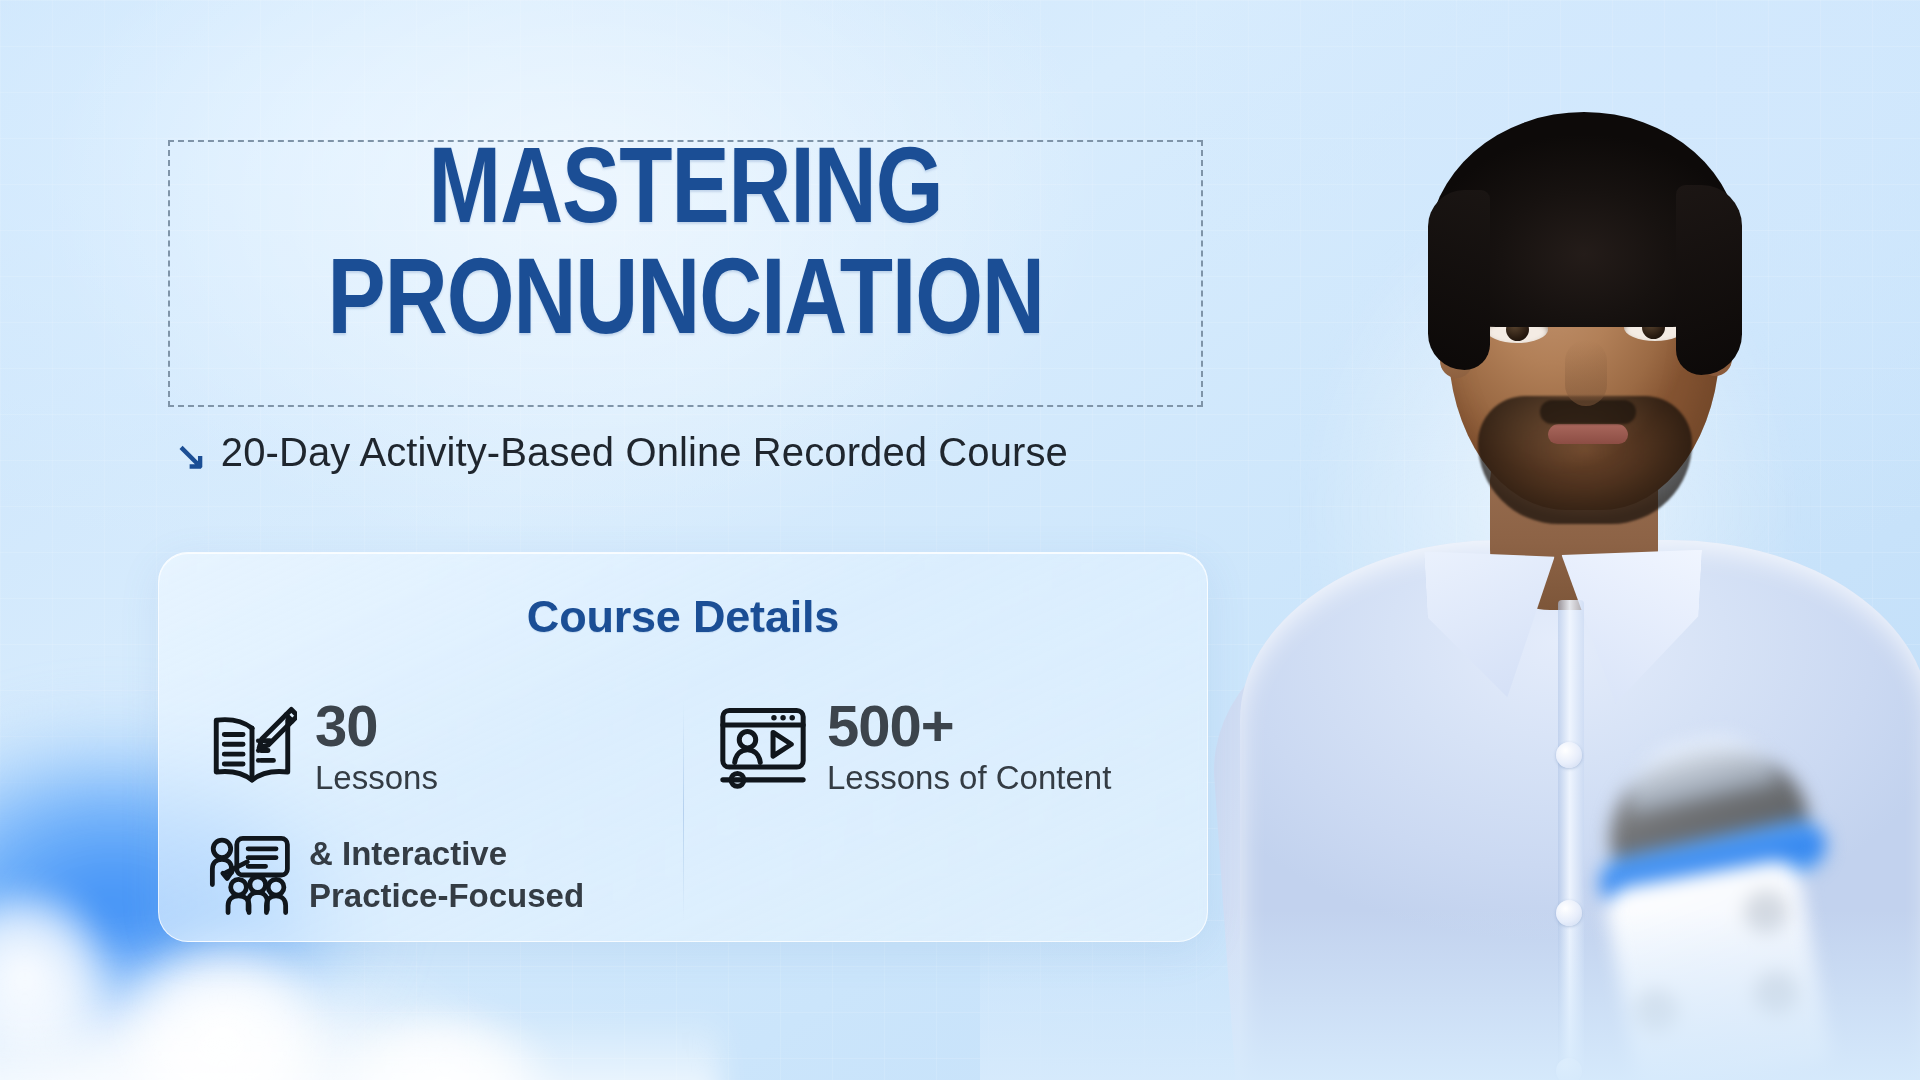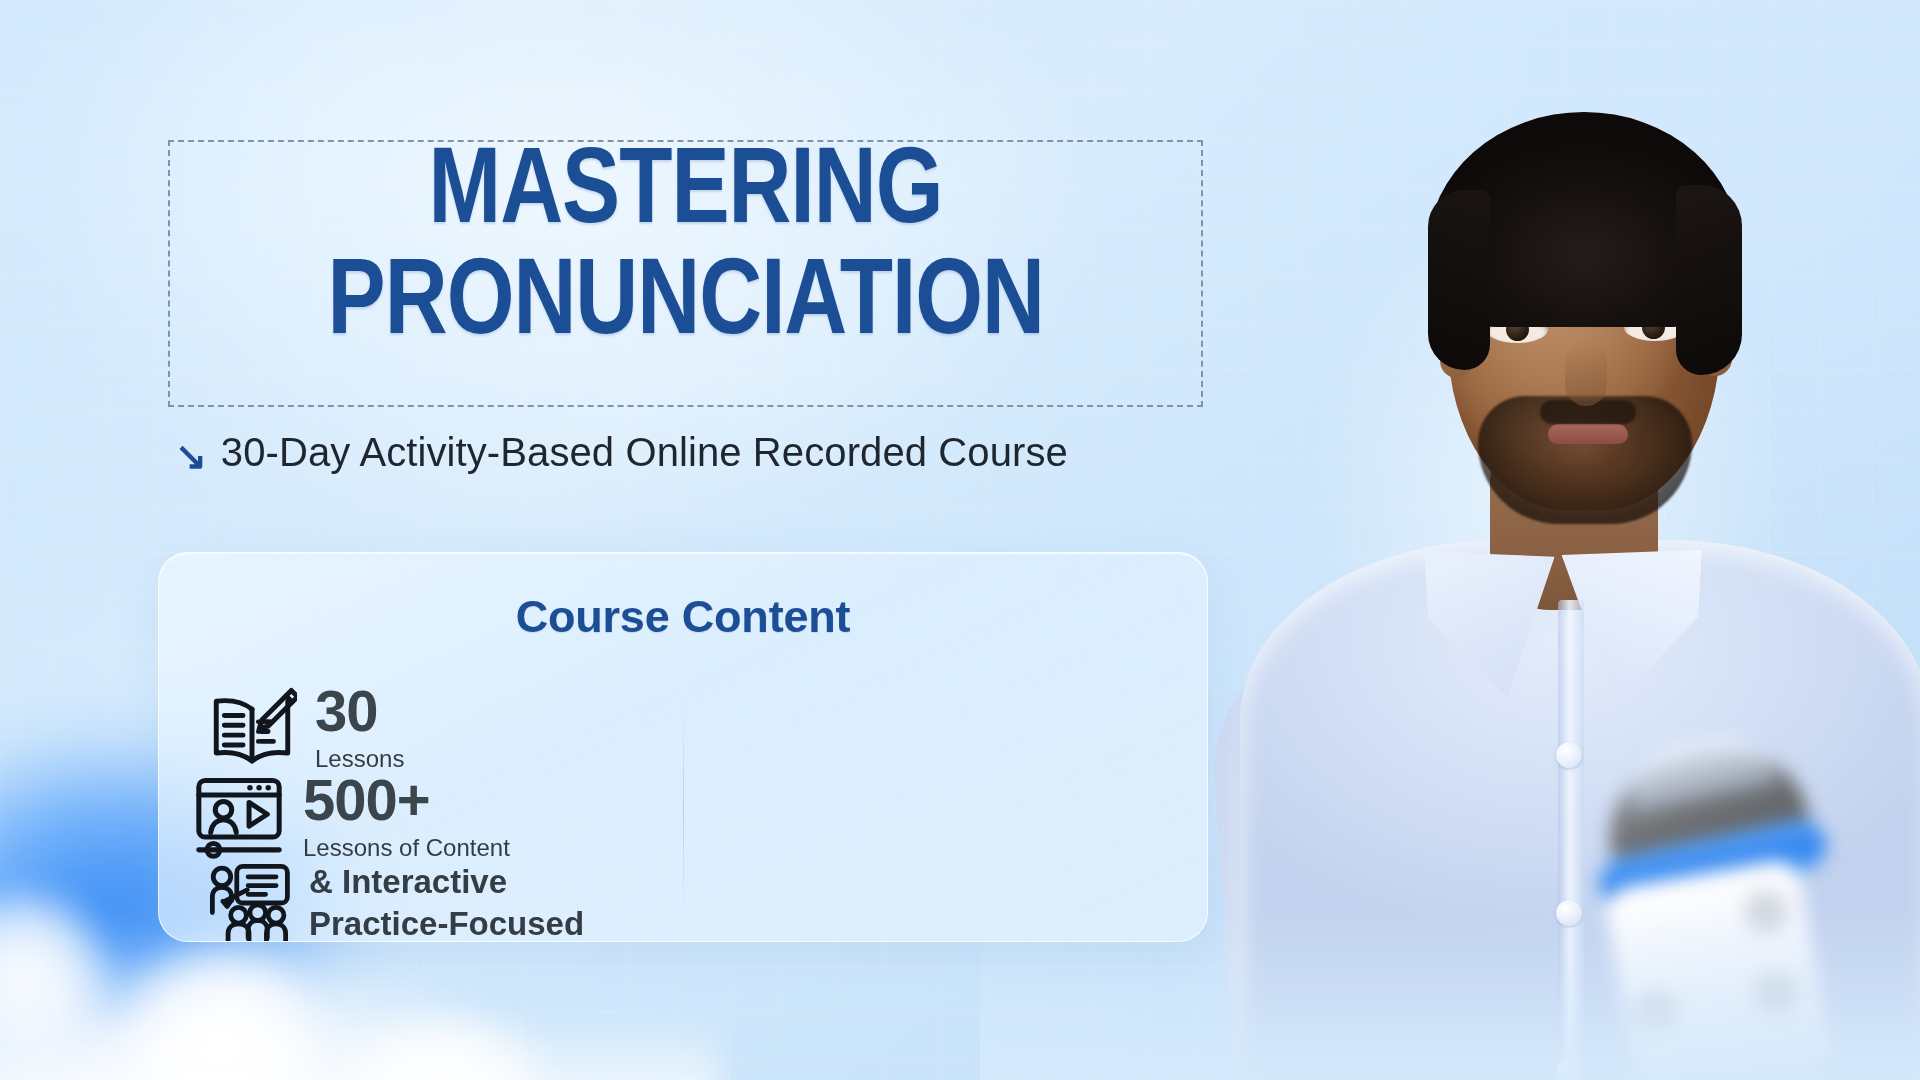--- a/index.html
+++ b/index.html
@@ -105,39 +105,39 @@
     backdrop-filter:blur(4px);
     overflow:hidden;
   }
   #card-title{
     text-align:center; color:#1b4e95; font-weight:bold; font-size:45px;
     margin-top:38px; letter-spacing:-.2px;
     text-shadow:0 1px 1px rgba(28,78,150,.15);
   }
   #stats-grid{
     position:absolute; left:0; top:130px; width:100%; height:256px;
-    display:grid; grid-template-columns:1fr; grid-template-rows:1fr 1fr;
+    display:grid; grid-template-columns:1fr 1fr; grid-template-rows:1fr 1fr;
   }
   .stat-cell{ display:flex; align-items:center; padding:0 0 0 48px; gap:18px; }
   .stat-cell.col2{ padding-left:34px;gap:18px; }
   .divider-v{
     position:absolute; left:50%; top:18px; width:1px; height:220px;
     background:linear-gradient(to bottom, rgba(150,185,225,0), rgba(150,185,225,.55), rgba(150,185,225,0));
   }
   .divider-h{
     position:absolute; left:40px; top:258px; width:calc(100% - 80px); height:1px;
     background:linear-gradient(to right, rgba(150,185,225,0), rgba(150,185,225,.5), rgba(150,185,225,0));
   }
   .stat-icon{ flex:0 0 auto; display:flex; align-items:center; justify-content:center; }
   .stat-text{ display:flex; flex-direction:column; justify-content:center; }
   .stat-value{
     font-size:58px; font-weight:bold; color:#3c444c; line-height:.96; letter-spacing:-1px;
   }
   .stat-label{
-    font-size:24px; color:#343c44; line-height:1.1; margin-top:7px; white-space:nowrap;
+    font-size:33px; color:#343c44; line-height:1.1; margin-top:7px; white-space:nowrap;
   }
   .stat-label-only{
     font-size:33px; color:#343c44; font-weight:bold; line-height:1.28; white-space:nowrap;
   }
 
   
   #person{
     position:absolute; right:0; bottom:0; width:760px; height:1080px; overflow:hidden;
   }
   #person-glow{
@@ -378,25 +378,25 @@
 
   <div id="left-col">
 
     <div id="title-box">
       <div class="title-line" id="title-line-1">MASTERING</div>
       <div class="title-line" id="title-line-2">PRONUNCIATION</div>
     </div>
 
     <div id="subtitle-row">
       <span id="subtitle-arrow">↘</span>
-      <span id="subtitle-text">30-Day Activity-Based Online Recorded Course</span>
+      <span id="subtitle-text">20-Day Activity-Based Online Recorded Course</span>
     </div>
 
     <div id="course-card">
-      <div id="card-title">Course Content</div>
+      <div id="card-title">Course Details</div>
 
       <div id="stats-grid">
         <div class="divider-v"></div>
         <div class="divider-h"></div>
 
         <div class="stat-cell">
           <span class="stat-icon">
             <svg class="ico" width="90" height="84" viewBox="0 0 100 94">
               <path d="M50 26C40 18 26 15 10 17v58c16-2 30 1 40 9 10-8 24-11 40-9V17"></path>
               <path d="M50 26v58"></path>

